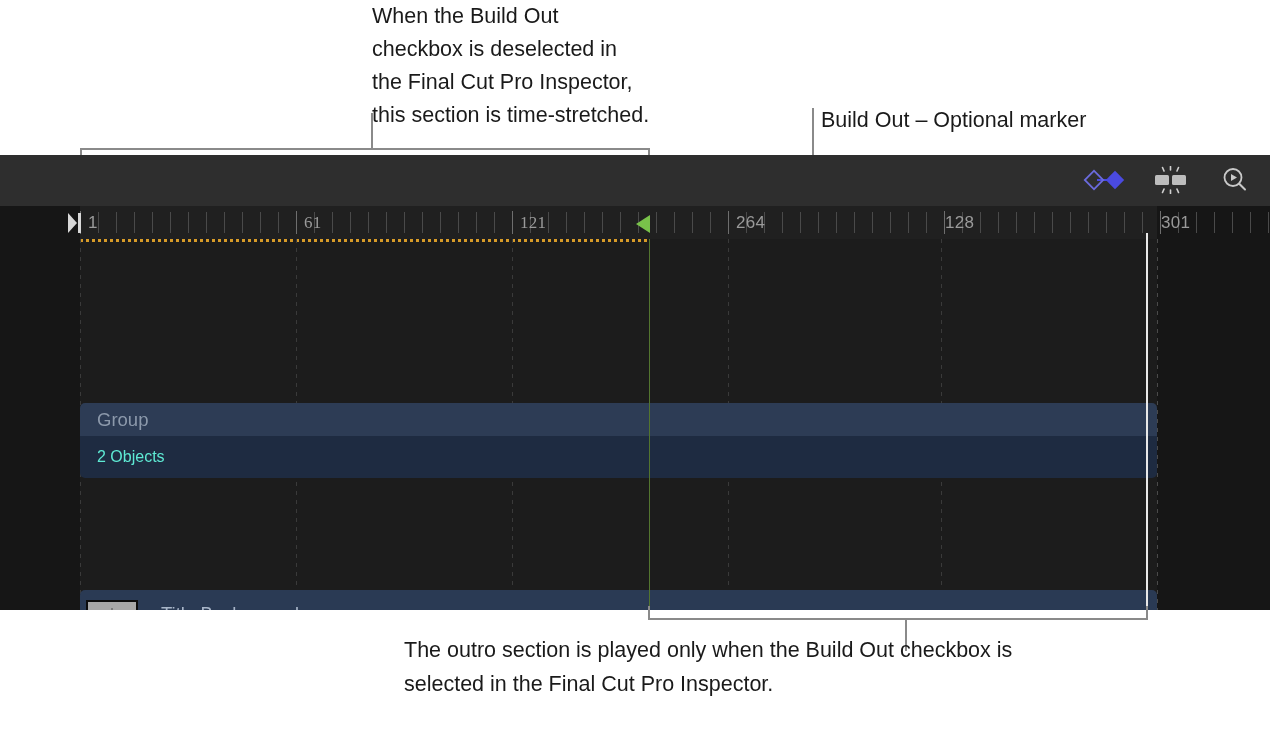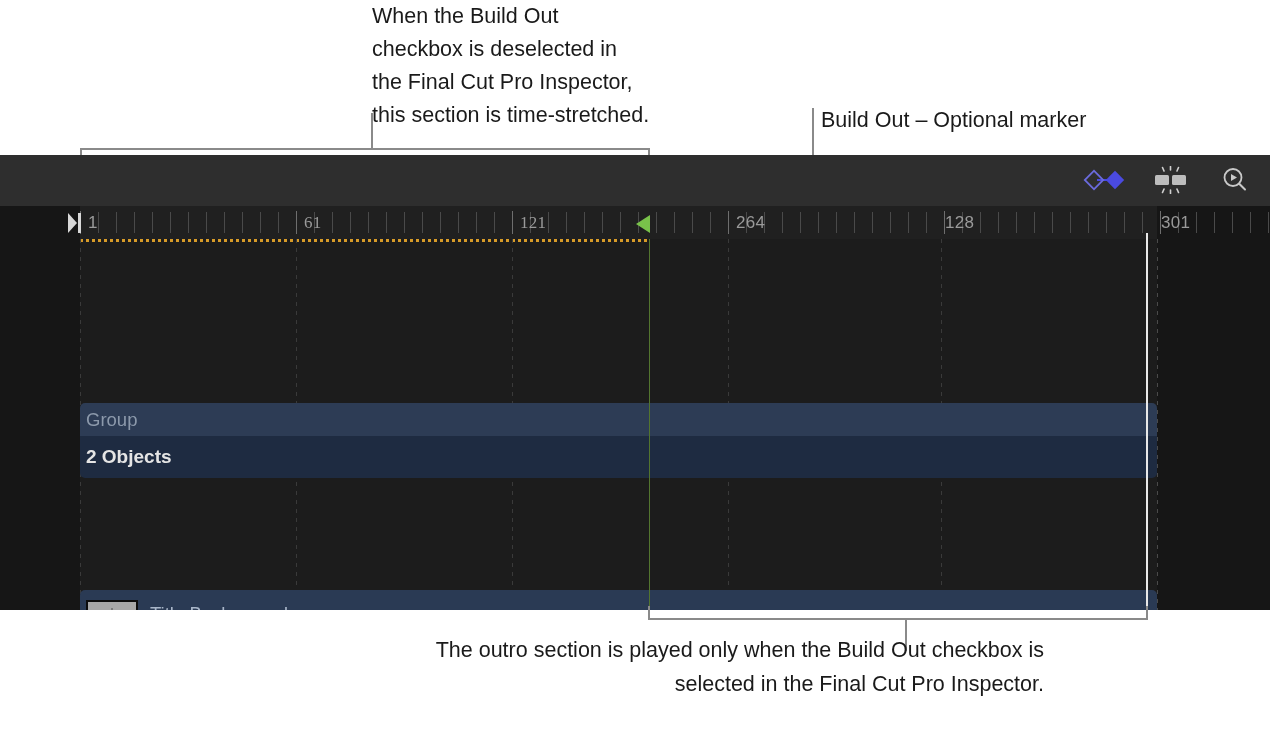--- a/index.html
+++ b/index.html
@@ -30,21 +30,21 @@
   }
   #annot-top-right {
     left: 821px;
     top: 104px;
     text-align: left;
   }
   #annot-bottom {
     left: 404px;
     top: 633px;
     width: 640px;
-    text-align: right;
+    text-align: left;
     white-space: normal;
     line-height: 34px;
   }
 
   
   .rule-h {
     position: absolute;
     background: #8a8a8a;
     height: 2px;
   }
@@ -218,40 +218,41 @@
     width: 1077px;
     border-radius: 5px;
     display: flex;
     align-items: center;
     box-sizing: border-box;
   }
   .bar-label {
     font-size: 18.5px;
     color: #a9b6c9;
     white-space: nowrap;
+    margin-left: 11px;
   }
   #bar-group {
     top: 164px;
     height: 33px;
     background: #2d3c55;
     border-radius: 5px 5px 0 0;
     padding-left: 6px;
   }
   #bar-group .bar-label { color: #8c99ab; }
   #bar-objects {
     top: 197px;
     height: 42px;
     background: #1e2b41;
     border-radius: 0 0 5px 5px;
     padding-left: 6px;
   }
   #bar-objects .bar-label {
-    color: #e5e5e5;
-    font-weight: bold;
-    font-size: 19px;
+    color: #5eead4;
+    font-weight: normal;
+    font-size: 16px;
   }
   #bar-title-text {
     top: 274px;
     height: 47px;
     background: #2a3a54;
     padding-left: 6px;
   }
   #bar-title-bg {
     top: 351px;
     height: 47px;

